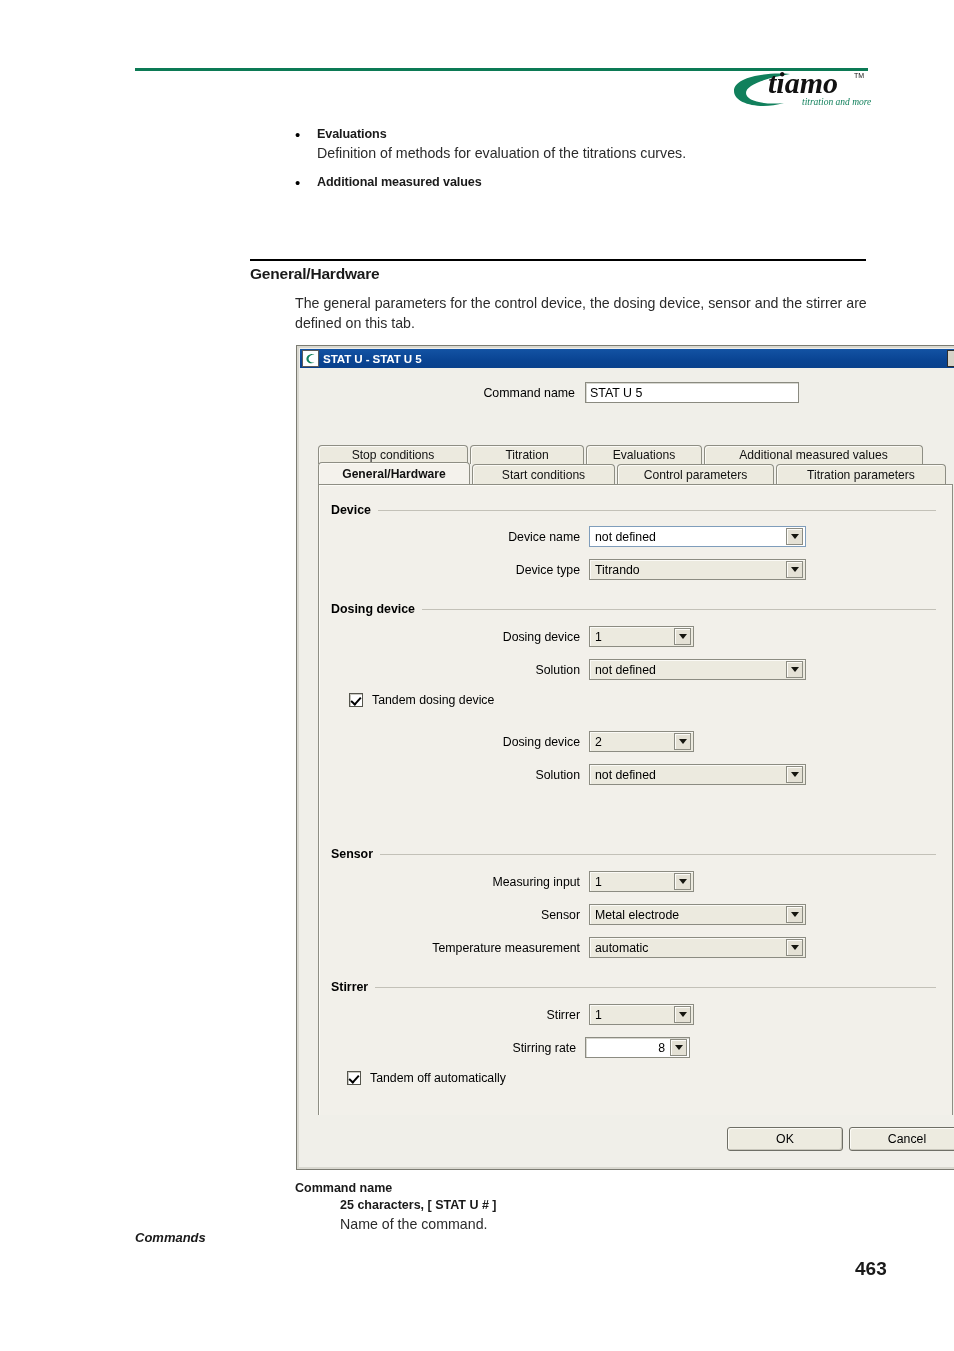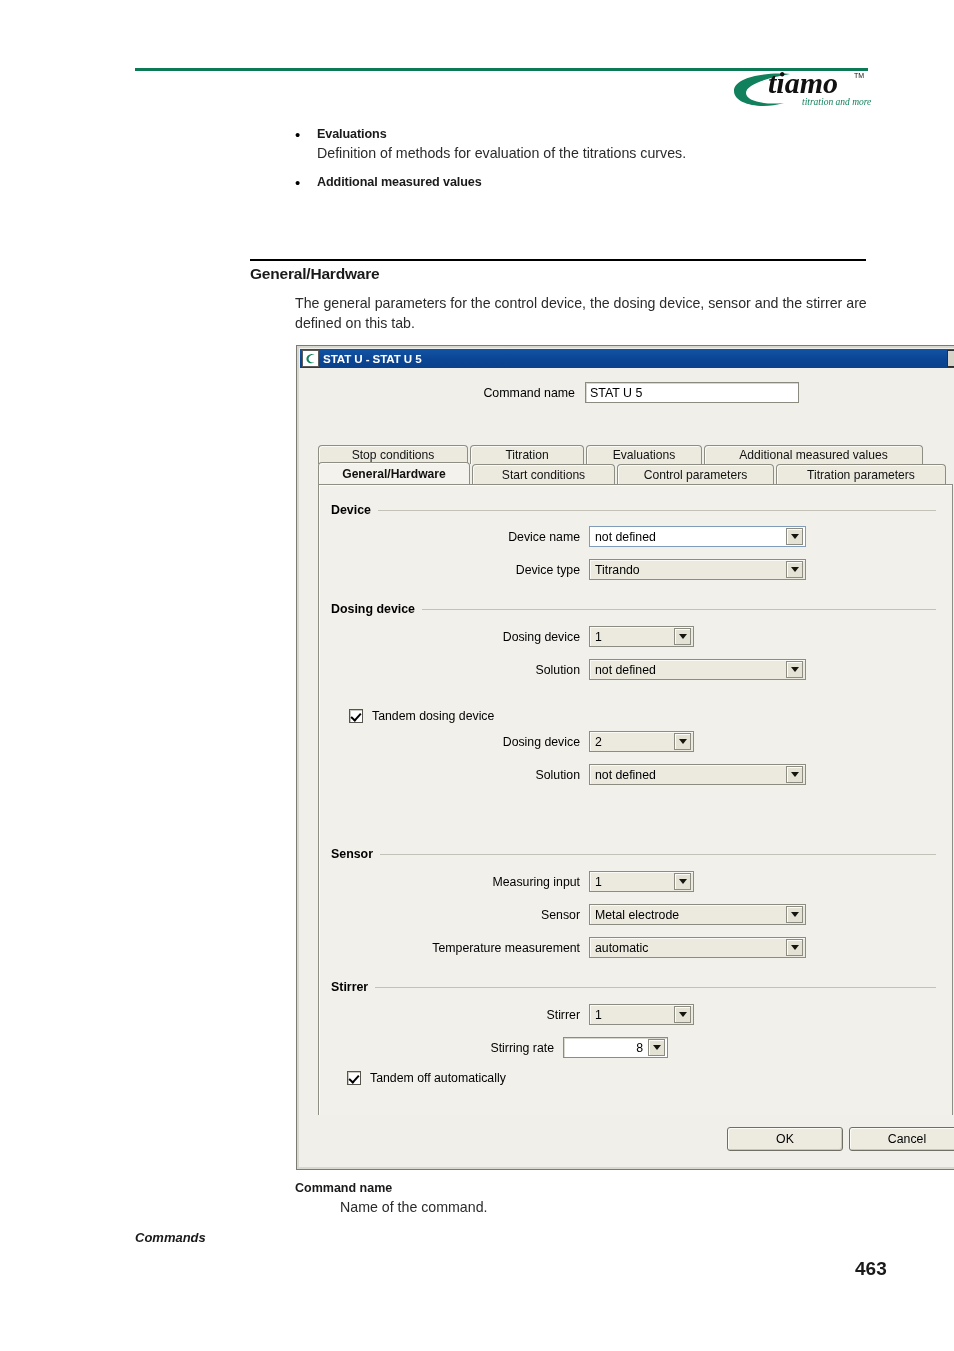--- a/index.html
+++ b/index.html
@@ -259,21 +259,21 @@
         <div class="row" style="left:0;top:174px;width:500px">
           <div class="lbl" style="width:270px">Solution</div>
           <div class="combo" style="width:217px">
             <div class="val">not defined</div>
             <div class="arrow-btn">
                 <div class="tri"></div>
               </div>
           </div>
         </div>
 
-        <div class="cbrow" style="left:30px;top:224px">
+        <div class="cbrow" style="left:30px;top:208px">
           <div class="cbox checked"></div>
           <div class="cblabel">Tandem dosing device</div>
         </div>
 
         <div class="row" style="left:0;top:246px;width:500px">
           <div class="lbl" style="width:270px">Dosing device</div>
           <div class="combo" style="width:105px">
             <div class="val">2</div>
             <div class="arrow-btn">
                 <div class="tri"></div>
@@ -336,21 +336,21 @@
           <div class="lbl" style="width:270px">Stirrer</div>
           <div class="combo" style="width:105px">
             <div class="val">1</div>
             <div class="arrow-btn">
                 <div class="tri"></div>
               </div>
           </div>
         </div>
 
         <div class="row" style="left:0;top:552px;width:500px">
-          <div class="lbl" style="width:244px">Stirring rate</div>
+          <div class="lbl" style="width:266px">Stirring rate</div>
           <div class="combo-edit" style="width:105px">
             <div class="val">8</div>
             <div class="arrow-btn">
                 <div class="tri"></div>
               </div>
           </div>
         </div>
 
         <div class="cbrow" style="left:28px;top:586px">
           <div class="cbox checked"></div>
@@ -362,19 +362,20 @@
       <div class="dlg-footer">
         <div class="btn" style="left:424px">OK</div>
         <div class="btn" style="left:546px">Cancel</div>
       </div>
 
     </div>
   </div>
 
   <div class="foot-block">
     <div class="fb-t1">Command name</div>
+    <div class="fb-t2">25 characters, [ STAT U # ]</div>
     <div class="fb-t3">Name of the command.</div>
   </div>
 
   <div class="pg-foot-left">Commands</div>
   <div class="pg-foot-right">463</div>
 
 </div>
 
 </body></html>

